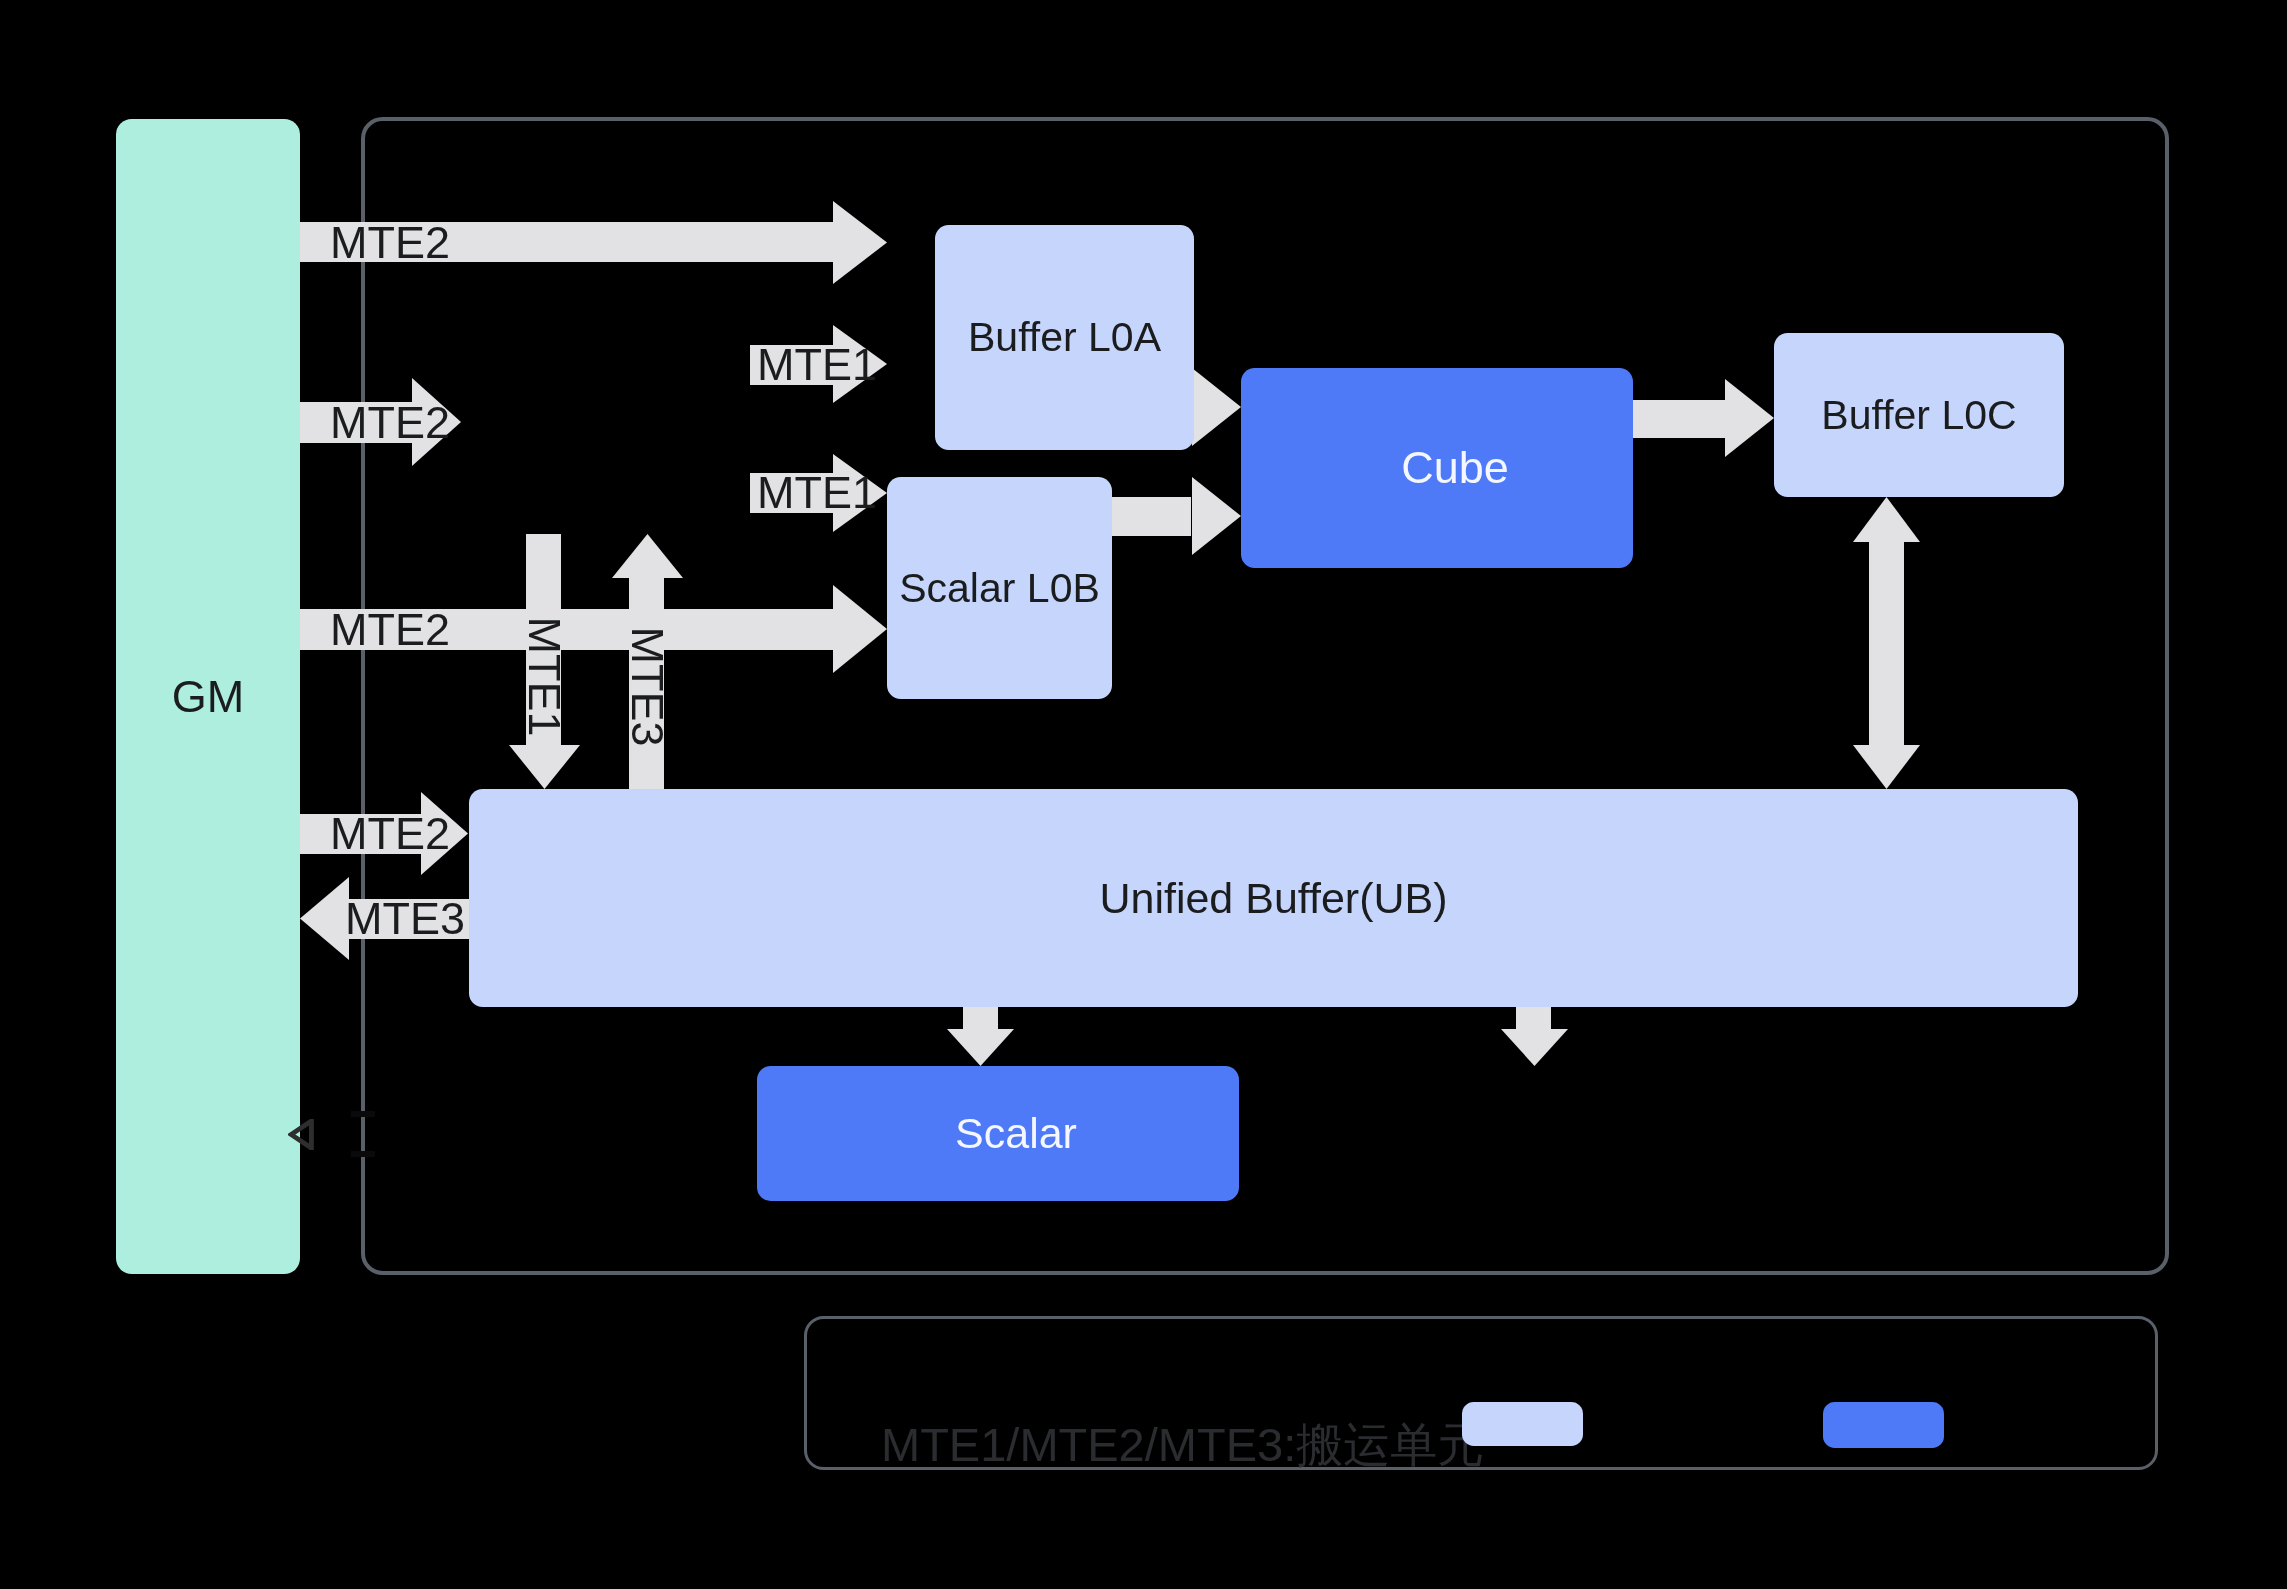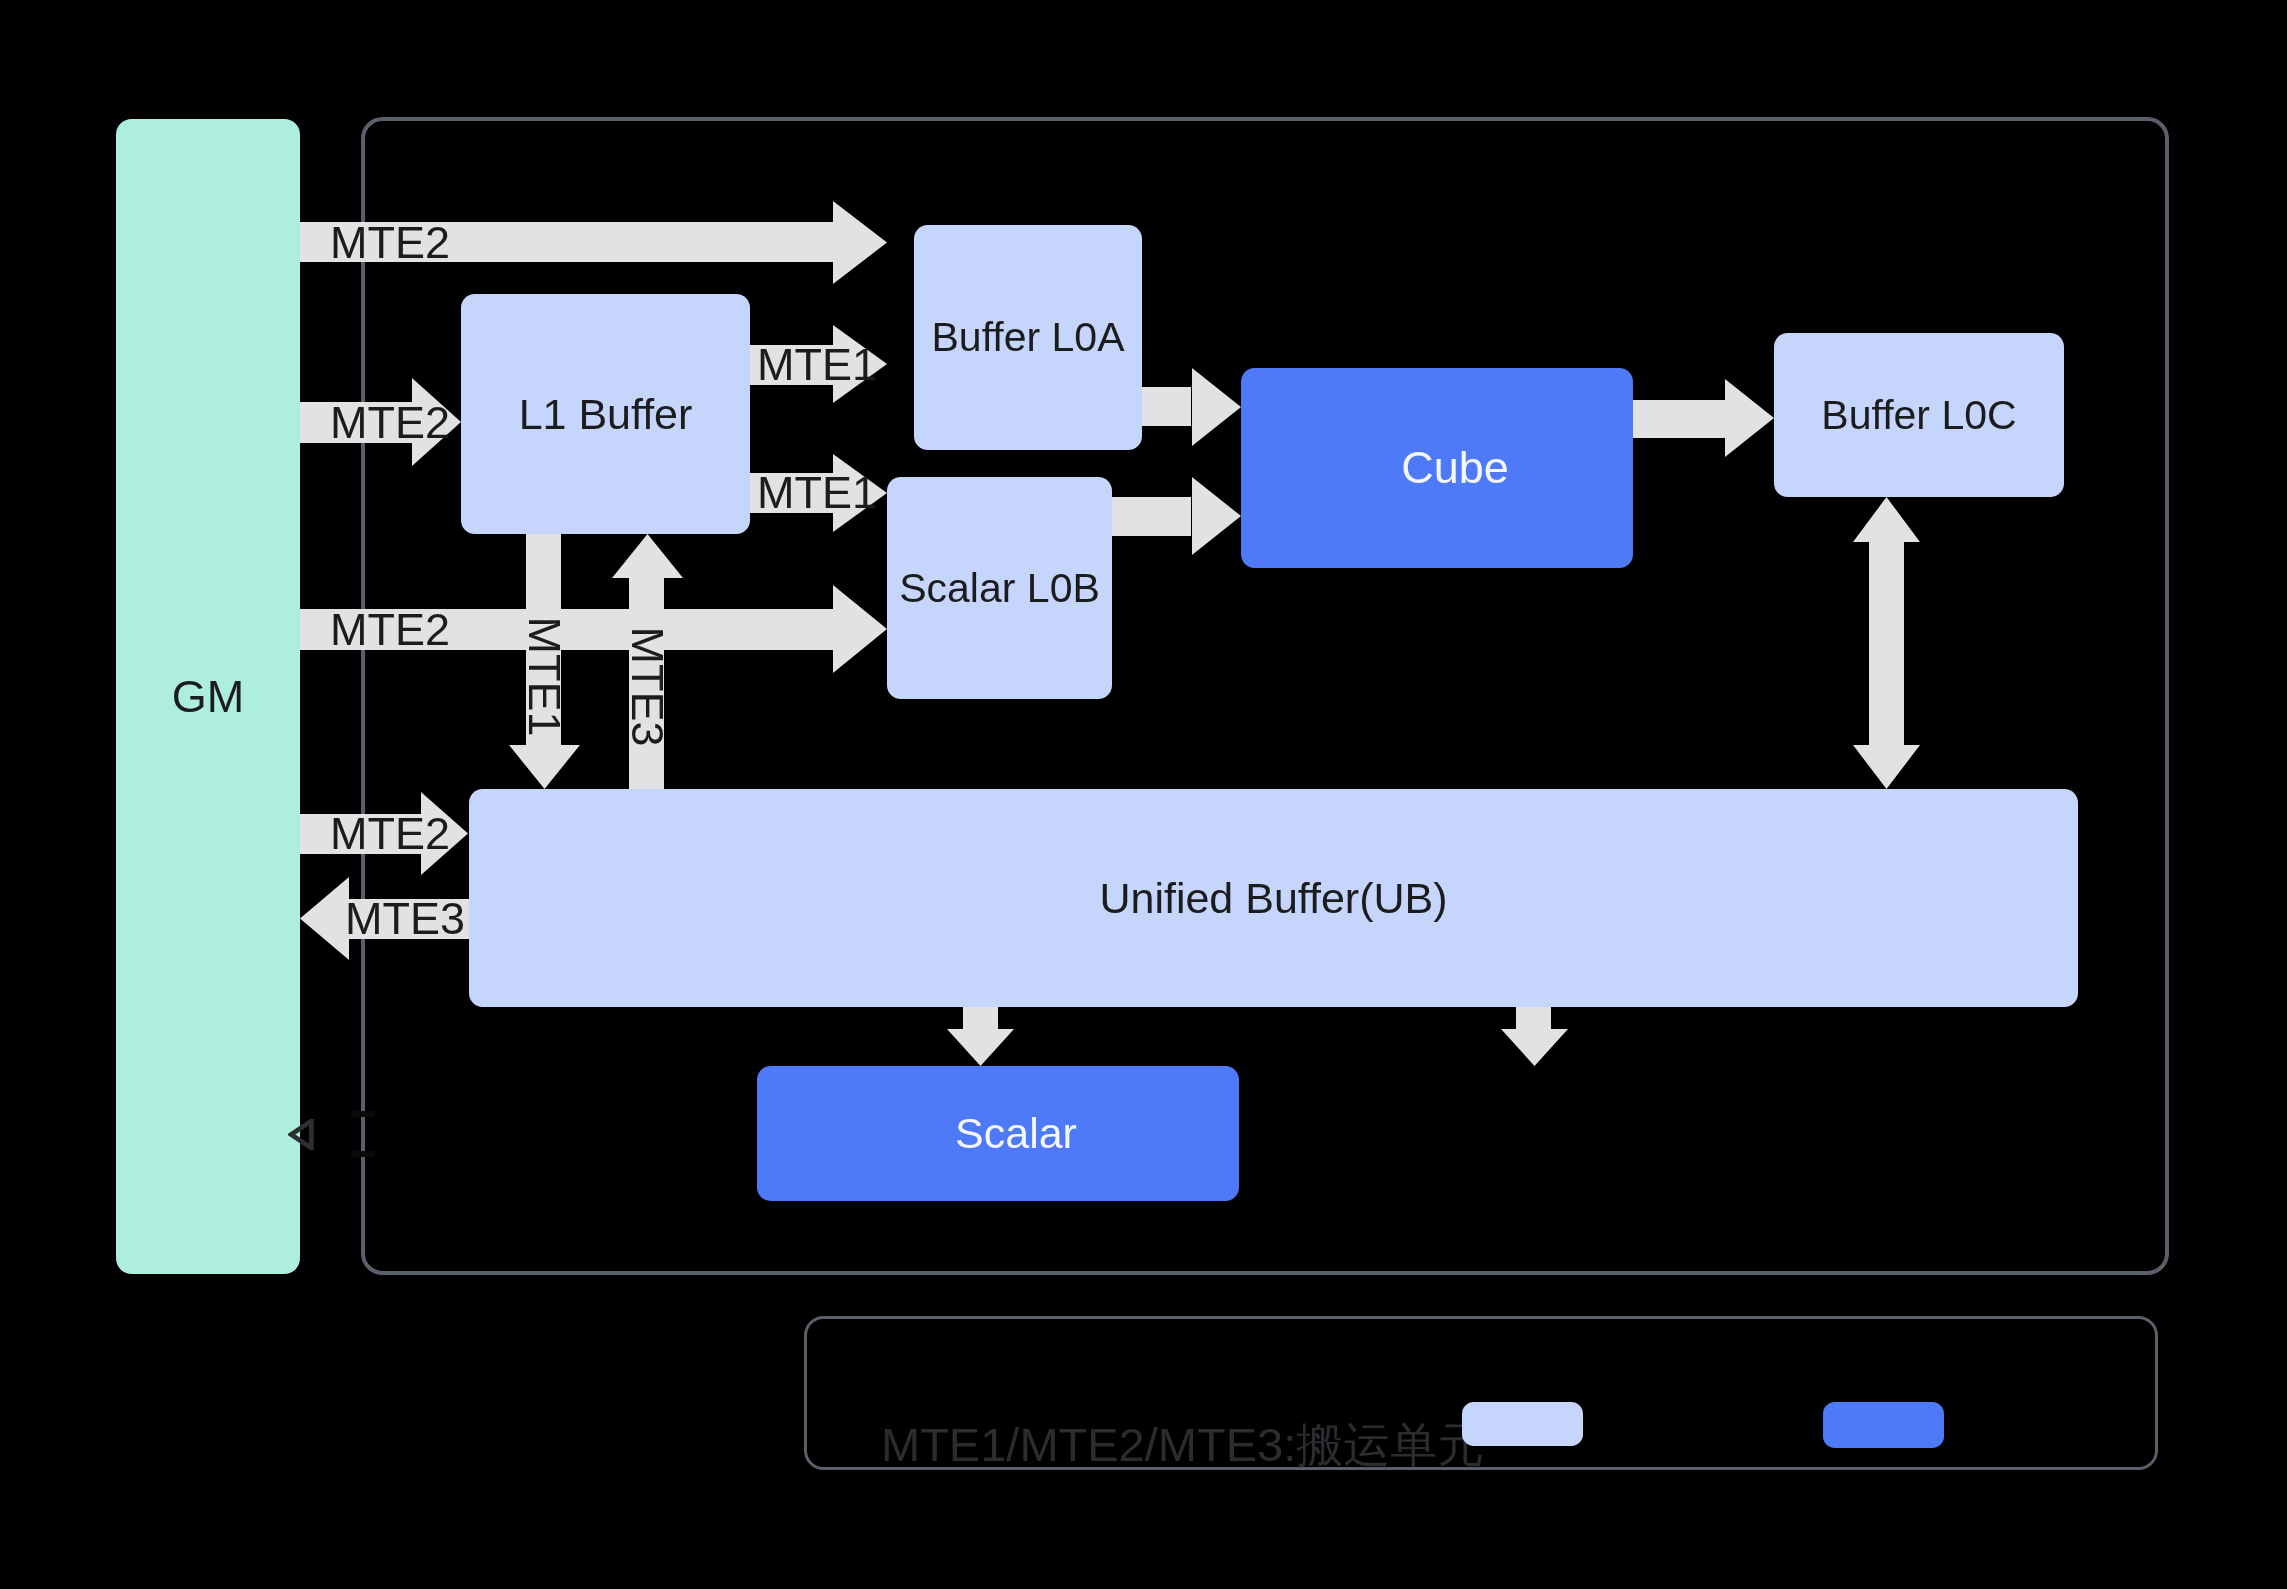--- a/index.html
+++ b/index.html
@@ -97,25 +97,22 @@
   <div class="abs head head-d" style="left:1853px;top:745px;width:67px;height:44px;"></div>
 
   <div class="abs head head-u" style="left:947px;top:965px;width:67px;height:39px;"></div>
   <div class="abs band" style="left:963px;top:1003px;width:35px;height:28px;"></div>
   <div class="abs head head-d" style="left:947px;top:1029px;width:67px;height:37px;"></div>
 
   <div class="abs head head-u" style="left:1501px;top:965px;width:67px;height:39px;"></div>
   <div class="abs band" style="left:1516px;top:1003px;width:35px;height:28px;"></div>
   <div class="abs head head-d" style="left:1501px;top:1029px;width:67px;height:37px;"></div>
 
-  <div class="abs block light-block" style="left:461px;top:294px;width:289px;height:240px;font-size:43px;">
-    <span>L1 Buffer</span>
-  </div>
 
-  <div class="abs block light-block" style="left:914px;top:225px;width:228px;height:225px;font-size:41px;">
+  <div class="abs block light-block" style="left:935px;top:225px;width:259px;height:225px;font-size:41px;">
     <span>Buffer L0A</span>
   </div>
 
   <div class="abs block light-block" style="left:887px;top:477px;width:225px;height:222px;font-size:41px;">
     <span>Scalar L0B</span>
   </div>
 
   <div class="abs block dark-block" style="left:1241px;top:368px;width:392px;height:200px;font-size:45px;">
     <span>Cube</span>
   </div>

